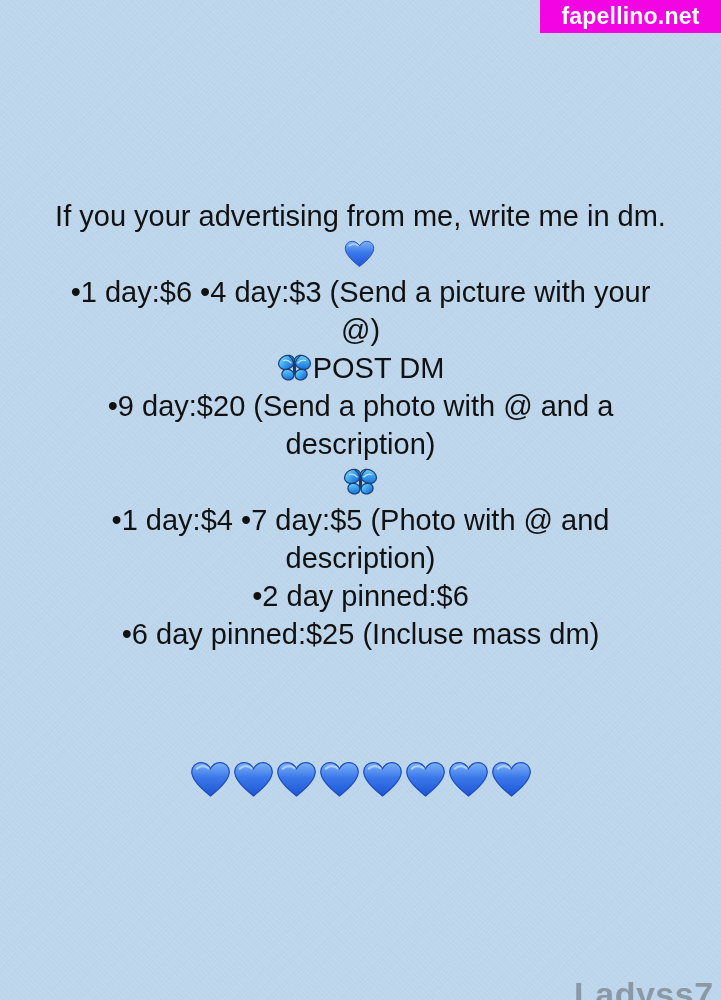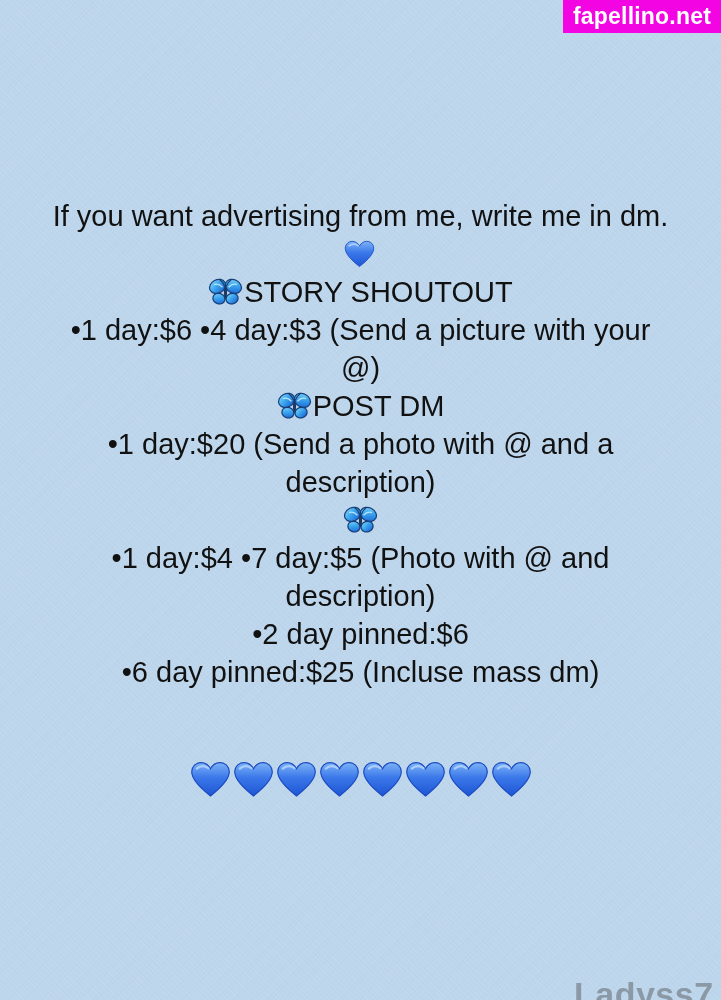--- a/index.html
+++ b/index.html
@@ -12,21 +12,21 @@
     background-image:
       repeating-linear-gradient(45deg, rgba(255,255,255,.05) 0 2px, transparent 2px 4px),
       repeating-linear-gradient(-45deg, rgba(96,128,168,.04) 0 1px, transparent 1px 3px);
     font-family: "Liberation Sans", sans-serif;
   }
 
   .banner {
     position: absolute;
     top: 0;
     right: 0;
-    width: 158px;
+    width: 181px;
     height: 33px;
     background: #f304e2;
     color: #ffffff;
     display: flex;
     align-items: center;
     justify-content: center;
     font-size: 23px;
     font-weight: 700;
     letter-spacing: 0.2px;
   }
@@ -112,33 +112,30 @@
       <path d="M21.1 12.5 Q23.5 7.5 26.5 5.5" fill="none" stroke="#1b3a66" stroke-width="1.3" stroke-linecap="round"></path>
     </symbol>
   </defs>
 </svg>
 
 <div class="banner">
   <span>fapellino.net</span>
 </div>
 
 <div class="flyer-lines">
-    <div class="line"><span>If you want advertising from me, write me in dm.</span></div>
+    <div class="line"><span>If you your advertising from me, write me in dm.</span></div>
     <div class="line"><svg class="heart-inline">
         <use href="#sym-heart"></use>
       </svg></div>
-    <div class="line"><svg class="butterfly-inline">
-        <use href="#sym-butterfly"></use>
-      </svg><span>STORY SHOUTOUT</span></div>
     <div class="line"><span>•1 day:$6 •4 day:$3 (Send a picture with your</span></div>
     <div class="line"><span>@)</span></div>
     <div class="line"><svg class="butterfly-inline">
         <use href="#sym-butterfly"></use>
       </svg><span>POST DM</span></div>
-    <div class="line"><span>•1 day:$20 (Send a photo with @ and a</span></div>
+    <div class="line"><span>•9 day:$20 (Send a photo with @ and a</span></div>
     <div class="line"><span>description)</span></div>
     <div class="line"><svg class="butterfly-inline">
         <use href="#sym-butterfly"></use>
       </svg></div>
     <div class="line"><span>•1 day:$4 •7 day:$5 (Photo with @ and</span></div>
     <div class="line"><span>description)</span></div>
     <div class="line"><span>•2 day pinned:$6</span></div>
     <div class="line"><span>•6 day pinned:$25 (Incluse mass dm)</span></div>
   </div>
 

